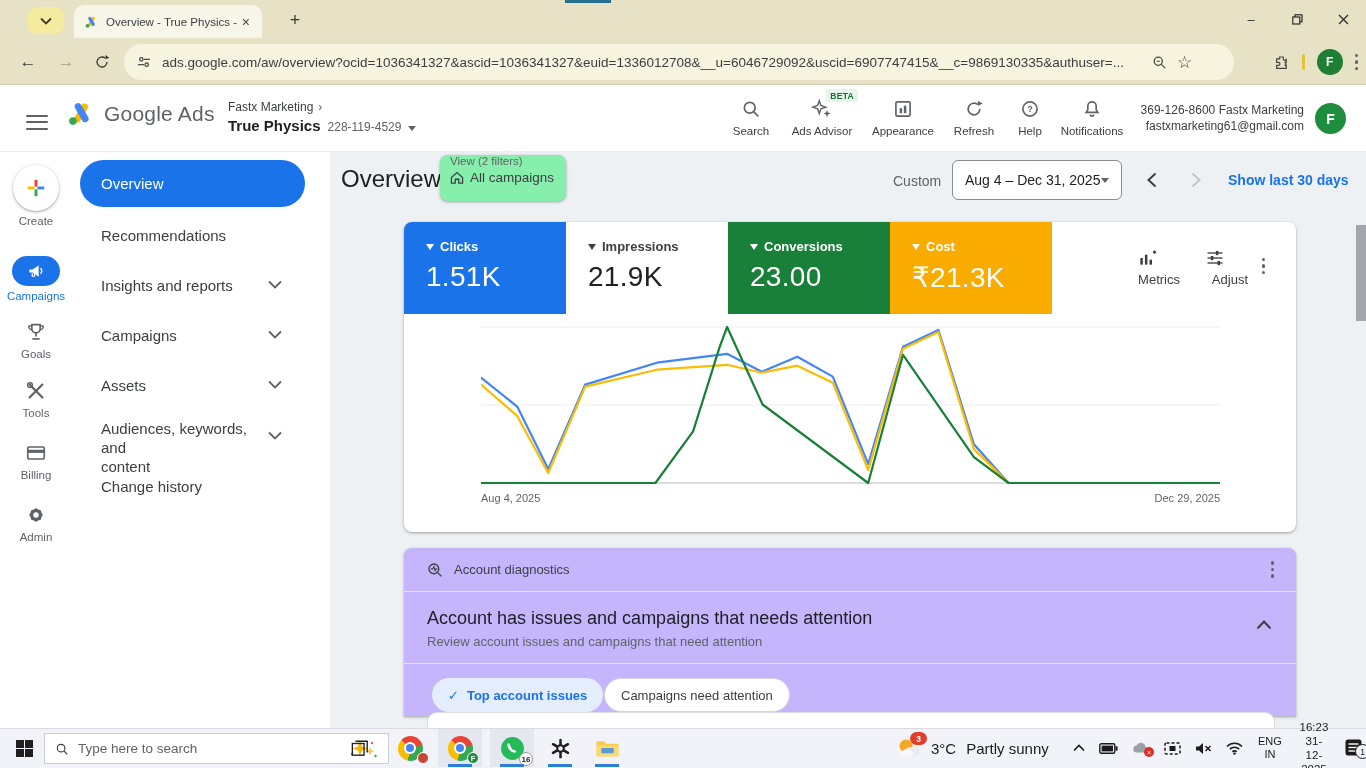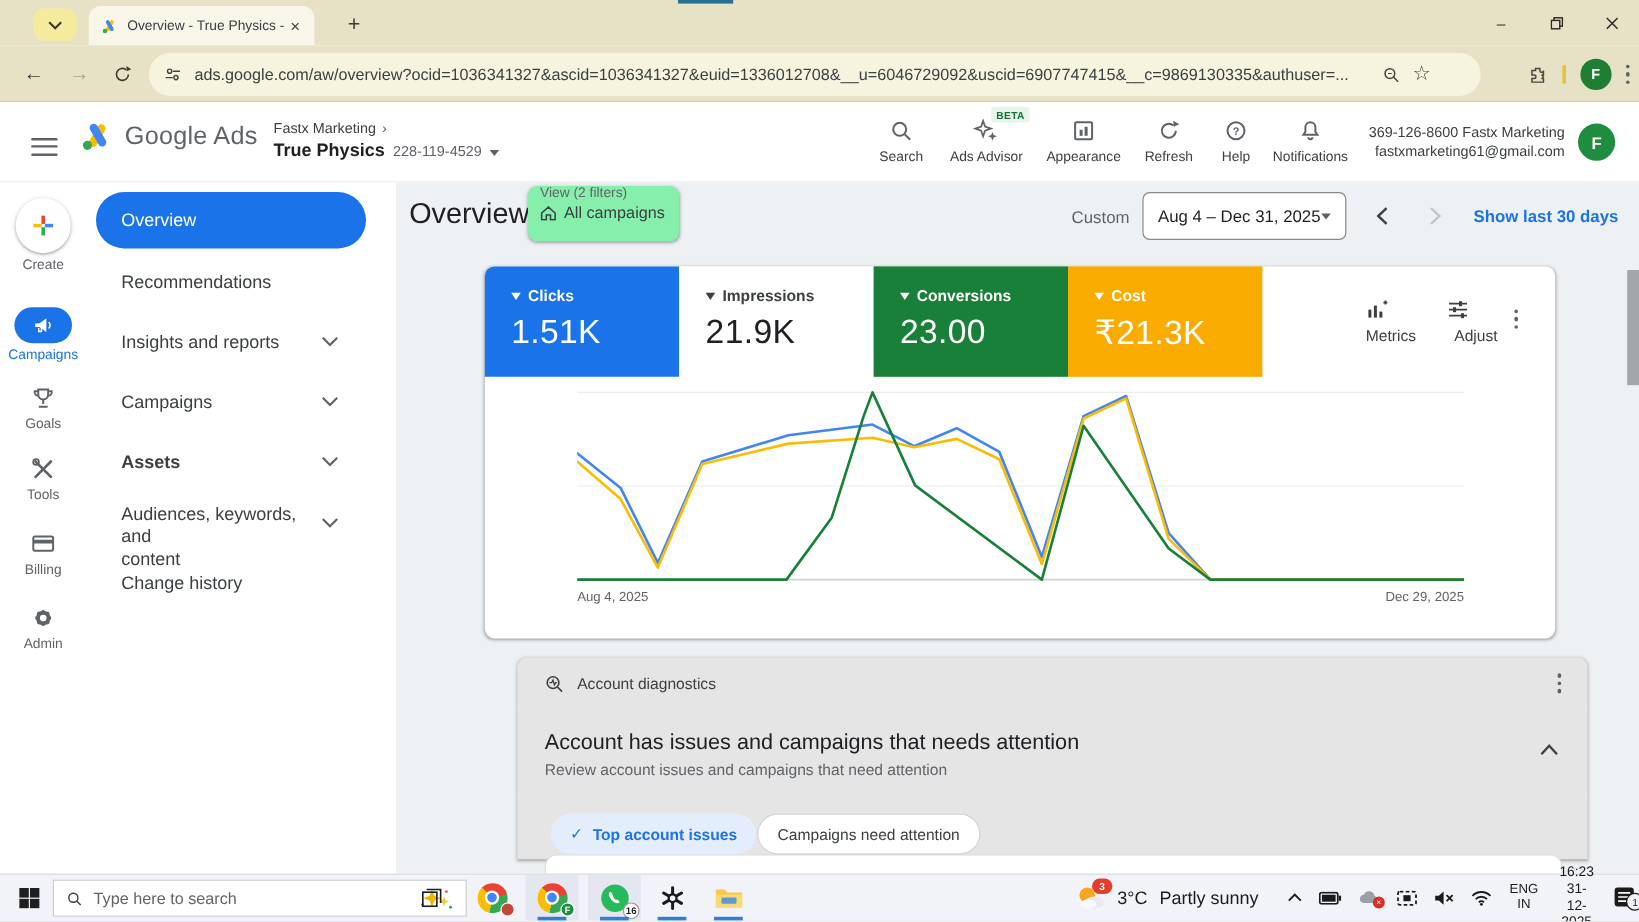--- a/index.html
+++ b/index.html
@@ -85,22 +85,22 @@
     box-shadow:0 1px 2px rgba(60,64,67,.3),0 1px 3px 1px rgba(60,64,67,.12);}
   .mcell{position:absolute;top:0;width:162px;height:92px;box-sizing:border-box;padding:17px 0 0 22px;}
   .mcell .mlab{font-size:13px;font-weight:bold;display:flex;align-items:center;gap:6px;}
   .mcell .mval{font-size:28px;margin-top:7px;letter-spacing:.3px;}
   .tri{width:0;height:0;border-left:4.5px solid transparent;border-right:4.5px solid transparent;border-top:6px solid currentColor;display:inline-block;}
   .tools-btn{position:absolute;top:26px;width:66px;text-align:right;color:#3c4043;}
   .tools-btn .lb{font-size:13px;margin-top:4px;}
   .chart-labels{position:absolute;left:77px;top:270px;width:739px;display:flex;justify-content:space-between;
     font-size:11px;color:#5f6368;}
 
-  .diag-card{position:absolute;left:404px;top:548px;width:892px;height:168px;background:#e5e5e5;border-radius:8px 8px 0 0;
-    box-shadow:0 1px 2px rgba(60,64,67,.3),0 1px 3px 1px rgba(60,64,67,.12);margin-left:27px;}
+  .diag-card{position:absolute;left:404px;top:548px;width:892px;height:168px;background:#c4b5fd;border-radius:8px 8px 0 0;
+    box-shadow:0 1px 2px rgba(60,64,67,.3),0 1px 3px 1px rgba(60,64,67,.12);}
   .diag-head{position:absolute;left:0;top:0;width:100%;height:44px;border-bottom:1px solid #e4e6e8;box-sizing:border-box;
     display:flex;align-items:center;padding:0 22px;gap:10px;}
   .diag-head .t{font-size:13px;color:#3c4043;}
   .diag-title{position:absolute;left:23px;top:60px;font-size:18px;color:#202124;}
   .diag-sub{position:absolute;left:23px;top:86px;font-size:13px;color:#5f6368;}
   .diag-div{position:absolute;left:0;top:115px;width:100%;height:1px;background:#e4e6e8;}
   .chip{position:absolute;top:130px;height:34px;border-radius:17px;display:flex;align-items:center;gap:8px;
     padding:0 16px;font-size:13px;font-weight:bold;box-sizing:border-box;}
   .chip.sel{background:#e4edfc;color:#1a73e8;}
   .chip.unsel{background:#fff;border:1px solid #d2d5d9;color:#3c4043;font-weight:normal;}
@@ -367,21 +367,21 @@
       <svg width="14" height="9" viewBox="0 0 14 9">
         <polyline points="1,1.5 7,7.5 13,1.5" fill="none" stroke="#5f6368" stroke-width="1.8"></polyline>
       </svg>
     </div>
   <div class="subnav-item" style="top:327px;"><span>Campaigns</span></div>
   <div class="subnav-chev" style="top:330px;">
       <svg width="14" height="9" viewBox="0 0 14 9">
         <polyline points="1,1.5 7,7.5 13,1.5" fill="none" stroke="#5f6368" stroke-width="1.8"></polyline>
       </svg>
     </div>
-  <div class="subnav-item" style="top:377px;font-weight:bold;"><span>Assets</span></div>
+  <div class="subnav-item" style="top:377px;"><span>Assets</span></div>
   <div class="subnav-chev" style="top:380px;">
       <svg width="14" height="9" viewBox="0 0 14 9">
         <polyline points="1,1.5 7,7.5 13,1.5" fill="none" stroke="#5f6368" stroke-width="1.8"></polyline>
       </svg>
     </div>
   <div class="subnav-item" style="top:419px;line-height:19px;width:170px;">
     <span>Audiences, keywords, and</span><br>
     <span>content</span>
   </div>
   <div class="subnav-chev" style="top:431px;">

